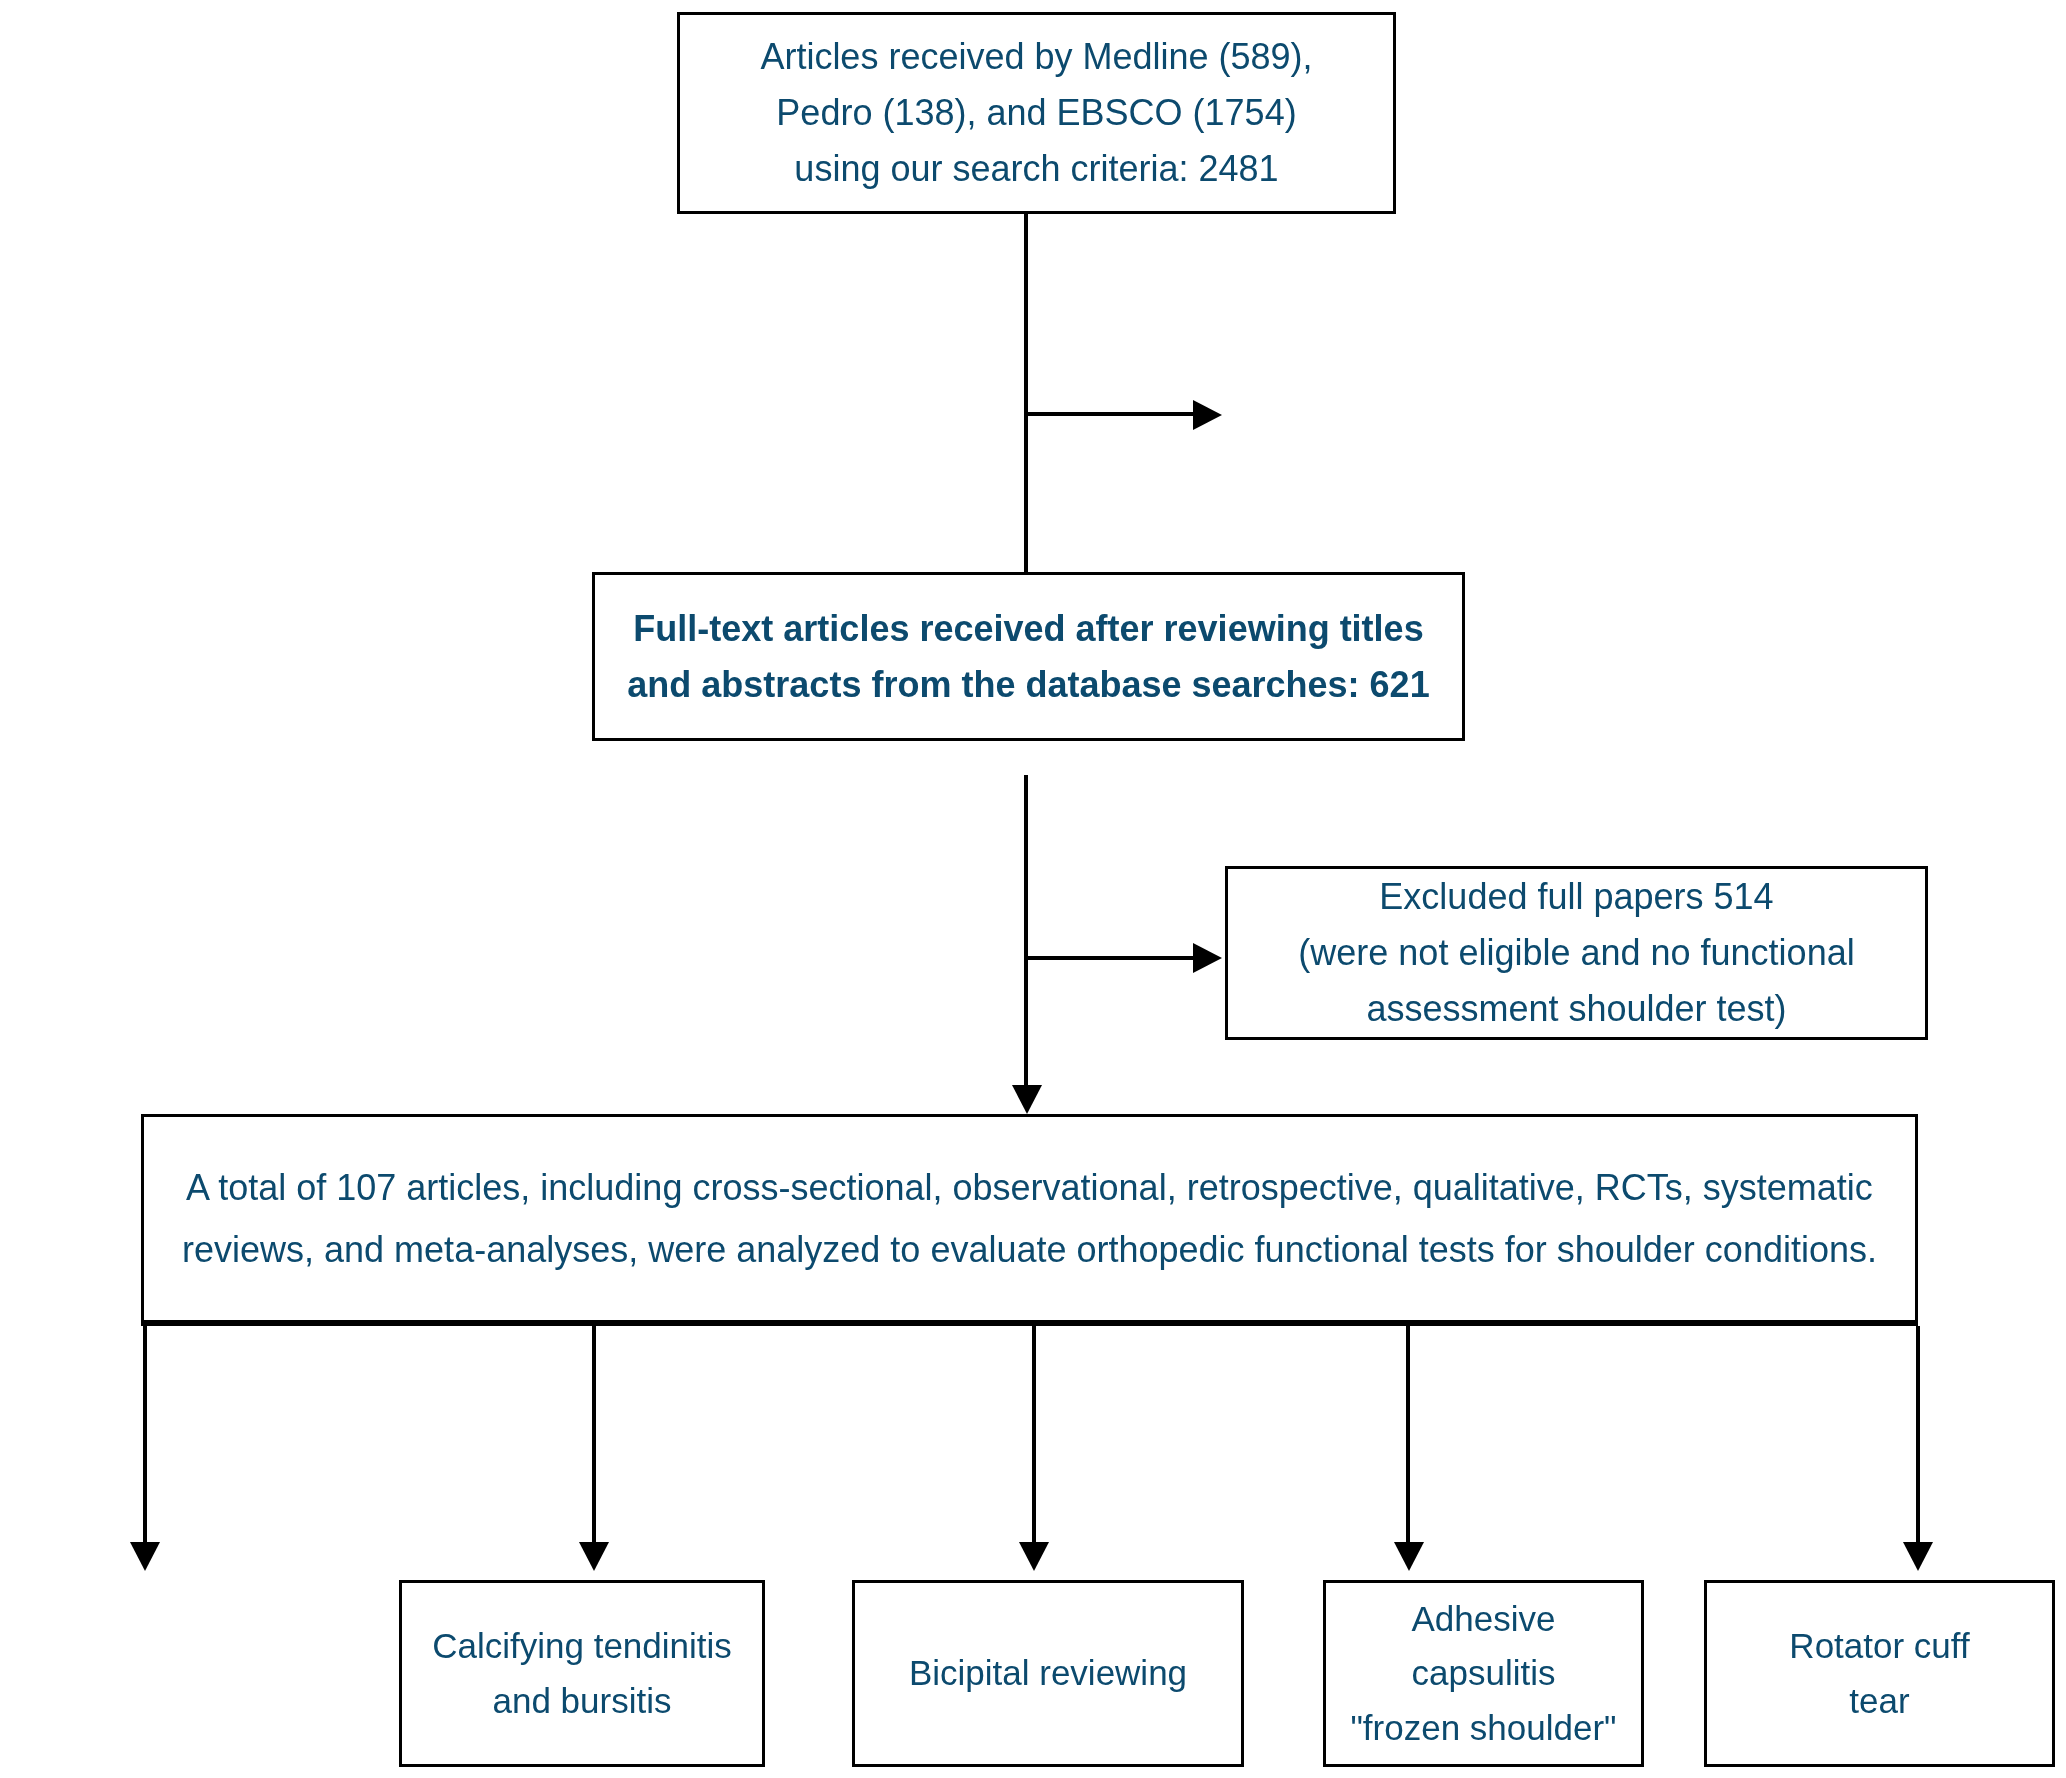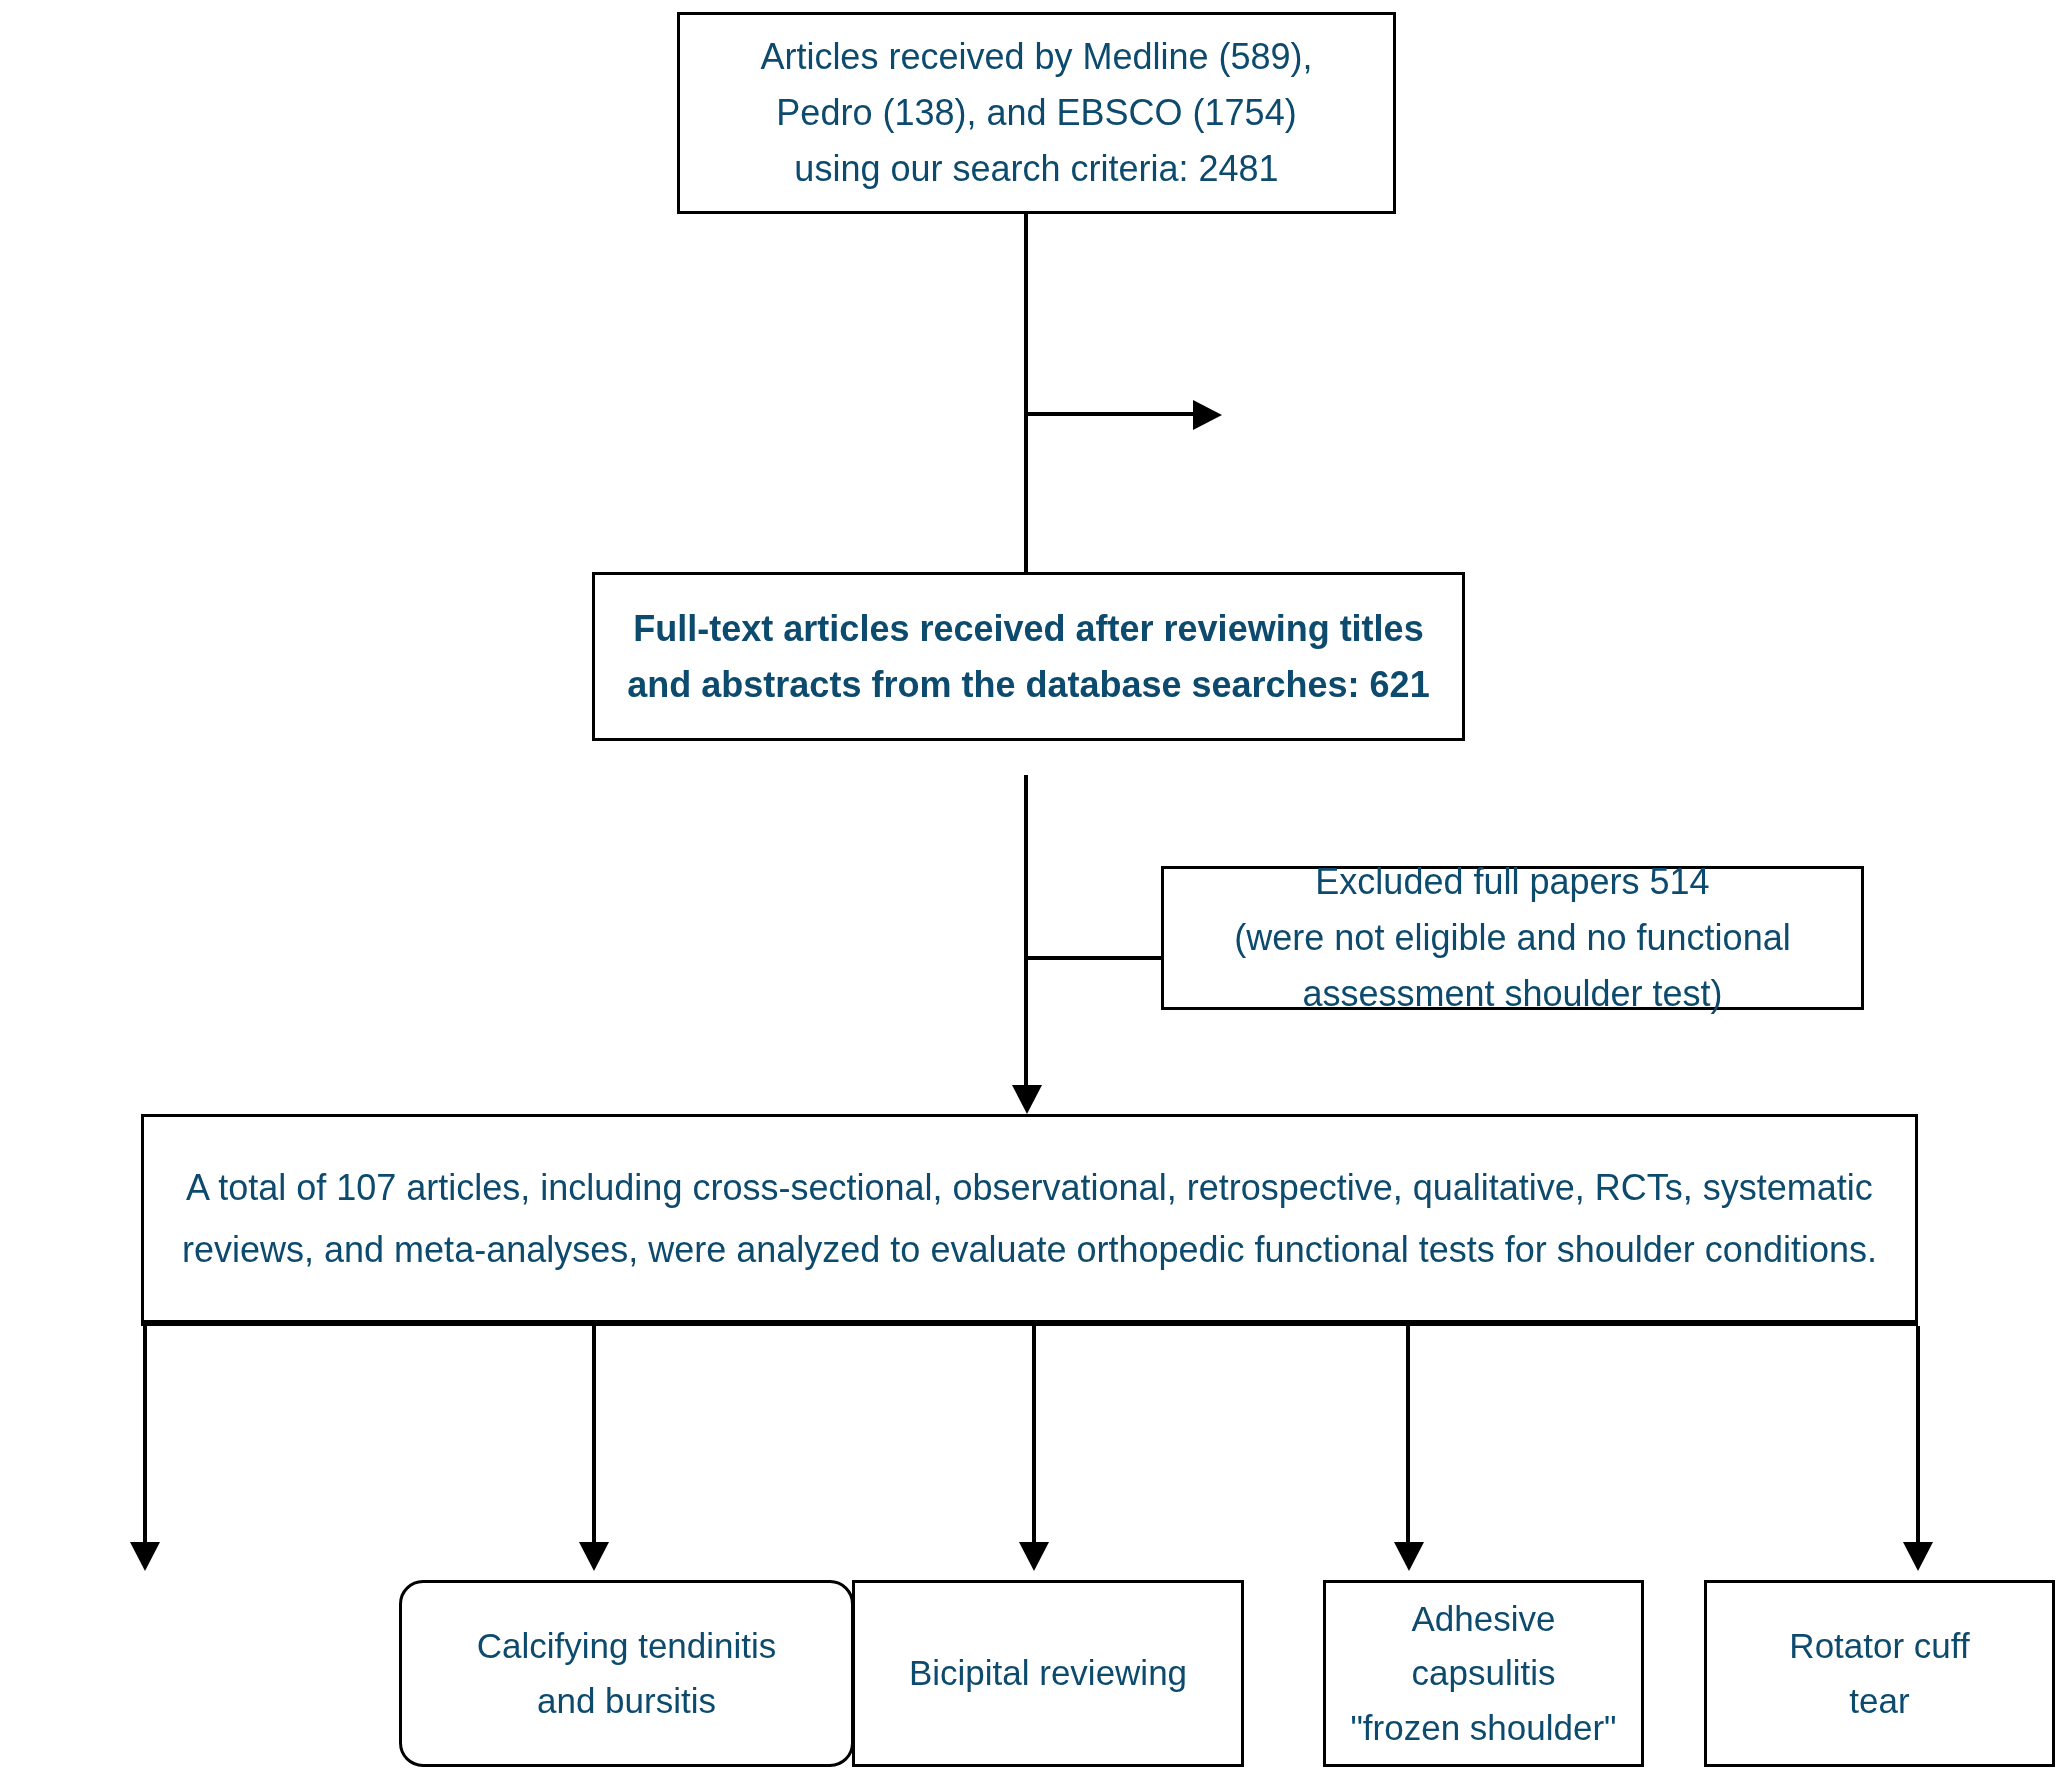--- a/index.html
+++ b/index.html
@@ -20,27 +20,27 @@
     display:block;
     width:100%;
     padding:0 8.8px;
     white-space:pre-line;
     line-height:1.55;
   }
   
   #box-sources{ left:677px; top:12.2px;  width:719px; height:202px; font-size:36px; }
   #box-excluded-1{ left:1225px; top:358px; width:225px; height:114px; font-size:36px; }
   #box-fulltext{ left:592px; top:572px; width:873px; height:169px; font-size:36px;font-weight:bold; }
-  #box-excluded-2{ left:1161px; top:866px; width:703px; height:144px; font-size:36px; }
+  #box-excluded-2{ left:1225px; top:866px; width:703px; height:174px; font-size:36px; }
   #box-total{ left:141px; top:1114px; width:1777px; height:212px; font-size:36px; border-bottom-width:6.9px;}
   #box-total .txt{ padding:0 19px; line-height:1.7; }
 
   .leaf{ top:1580px; height:187px; font-size:35px; }
   #box-leaf-0{ left:0px;    width:343px; }
-  #box-leaf-1{ left:399px;  width:455px;border-radius:24px; }
+  #box-leaf-1{ left:399px;  width:366px; }
   #box-leaf-2{ left:852px; width:392px; }
   #box-leaf-3{ left:1323px; width:321px; }
   #box-leaf-4{ left:1704px; width:351px; }
 
   
   .vline{position:absolute;background:#000;width:4.4px;}
   .hline{position:absolute;background:#000;height:4.4px;}
   .arrow-down{
     position:absolute;width:0;height:0;
     border-left:15px solid transparent;

